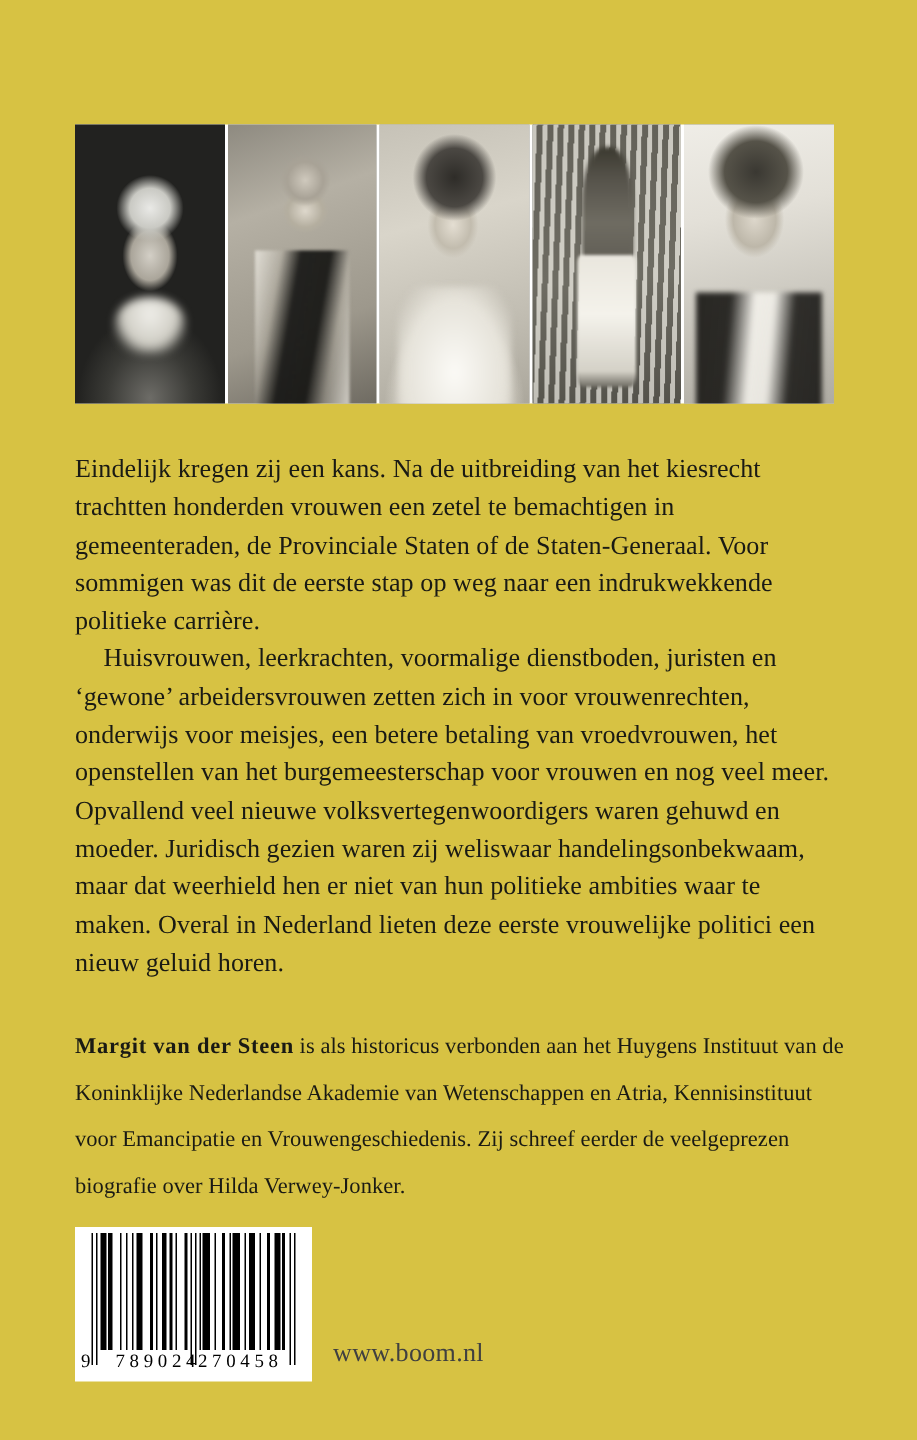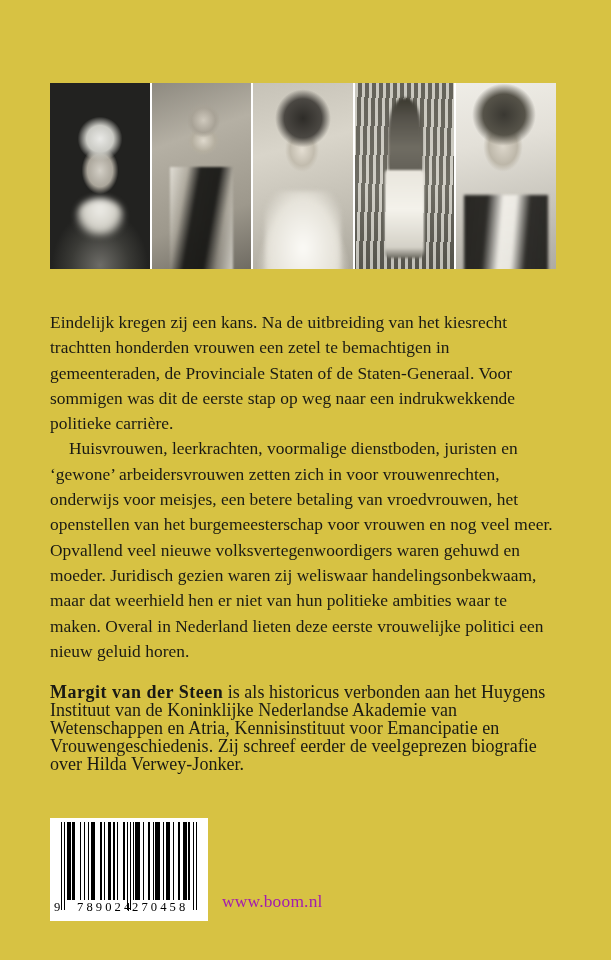--- a/index.html
+++ b/index.html
@@ -141,39 +141,38 @@
   
   .blurb {
     position: absolute;
     left: 50px;
     top: 300px;
     width: 512px;
     font-size: 17.4px;
     line-height: 25.3px;
     text-align: left;
     letter-spacing: 0.04px;
-    margin-top: 10px;
   }
   .blurb p {
     margin: 0;
   }
   .blurb p.indent {
     text-indent: 19px;
   }
   .blurb .ital {
     font-style: italic;
   }
 
   .bio {
     position: absolute;
     left: 50px;
     top: 683px;
     width: 516px;
-    font-size: 18px;
-    line-height: 18px;
+    font-size: 15px;
+    line-height: 31px;
     letter-spacing: 0.04px;
   }
   .bio p { margin: 0; }
   .bio .author {
     font-weight: bold;
     letter-spacing: 0.5px;
   }
 
   
   .barcode-box {
@@ -228,21 +227,21 @@
     bottom: 0;
     letter-spacing: 3.1px;
   }
 
   .website {
     position: absolute;
     left: 222px;
     top: 891px;
     font-size: 17.4px;
     line-height: 21px;
-    color: #a21caf;
+    color: #404040;
     letter-spacing: 0.2px;
   }
 </style>
 </head>
 <body>
 
 <div class="cover">
 
   <div class="photo-strip">
     <div class="photo">

